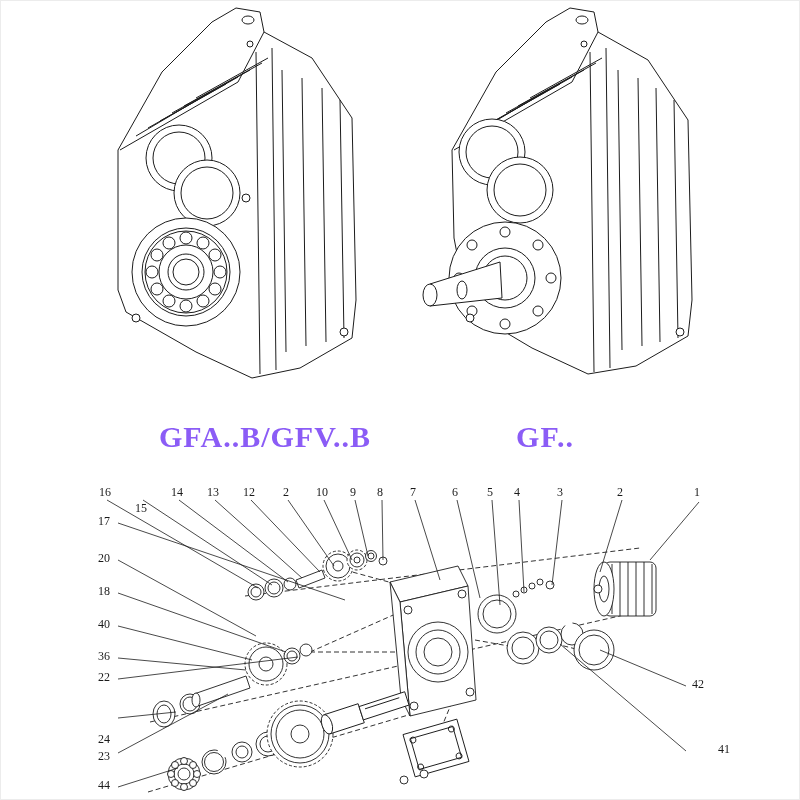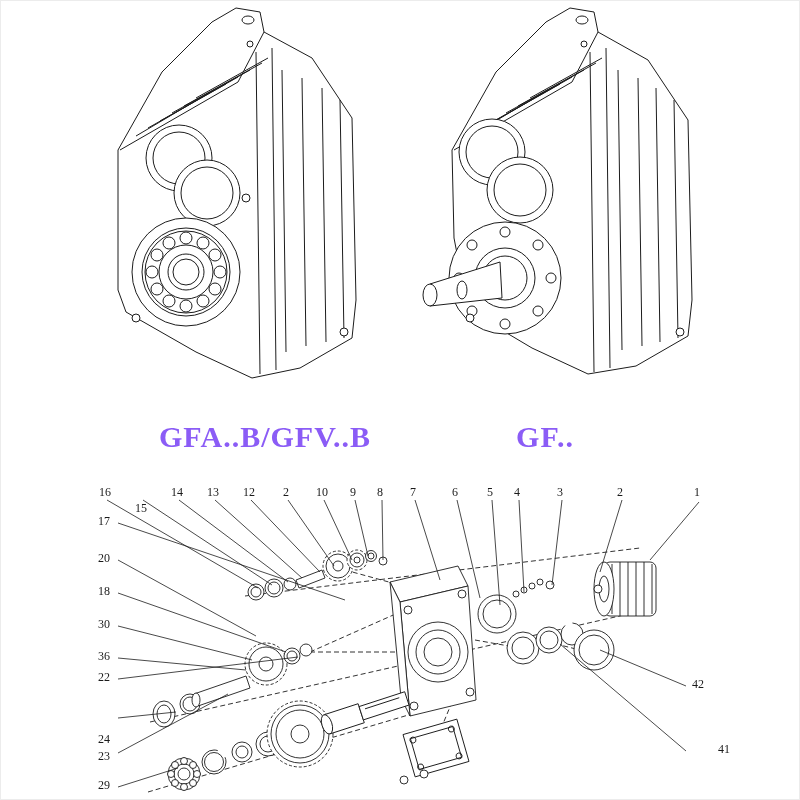--- a/index.html
+++ b/index.html
@@ -305,23 +305,23 @@
   <span class="co" style="left:455px;top:492px">6</span>
   <span class="co" style="left:490px;top:492px">5</span>
   <span class="co" style="left:517px;top:492px">4</span>
   <span class="co" style="left:560px;top:492px">3</span>
   <span class="co" style="left:620px;top:492px">2</span>
   <span class="co" style="left:697px;top:492px">1</span>
 
   <span class="co" style="left:104px;top:521px">17</span>
   <span class="co" style="left:104px;top:558px">20</span>
   <span class="co" style="left:104px;top:591px">18</span>
-  <span class="co" style="left:104px;top:624px">30</span>
+  <span class="co" style="left:104px;top:624px">40</span>
   <span class="co" style="left:104px;top:656px">36</span>
   <span class="co" style="left:104px;top:677px">22</span>
   <span class="co" style="left:104px;top:756px">23</span>
   <span class="co" style="left:104px;top:739px">24</span>
-  <span class="co" style="left:104px;top:785px">29</span>
+  <span class="co" style="left:104px;top:785px">44</span>
 
   <span class="co" style="left:698px;top:684px">42</span>
   <span class="co" style="left:724px;top:749px">41</span>
 
 </div>
 
 </body></html>

